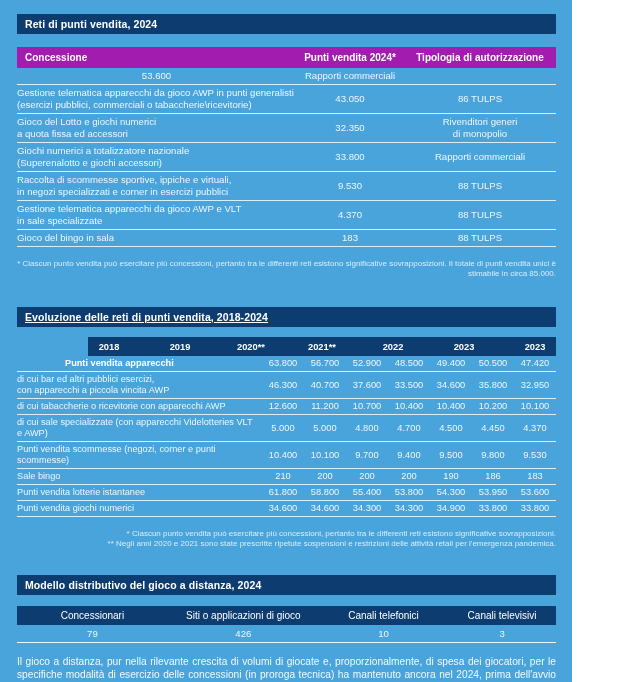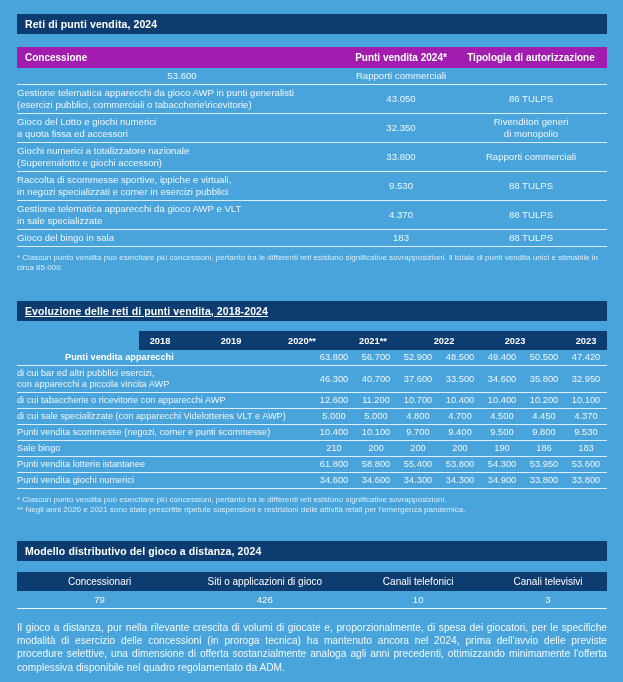--- a/index.html
+++ b/index.html
@@ -1,18 +1,18 @@
 <!DOCTYPE html>
 <html><head>
 <meta charset="utf-8">
 <style>
   html,body { margin:0; padding:0; }
   .page {
     position: relative;
-    width: 623px;
+    width: 572px;
     height: 682px;
     box-sizing: border-box;
     background: #49a4dc;
     padding: 14px 16px 0 17px;
     font-family: "Liberation Sans", sans-serif;
     color: #eef6fc;
     overflow: hidden;
   }
   
   .bar {
@@ -45,24 +45,25 @@
     align-items: center;
     border-bottom: 1px solid rgba(255,255,255,0.8);
     padding: 2px 0;
     font-size: 9.6px;
     line-height: 12px;
   }
   .t1-row .label { white-space: pre-line; }
   .t1-row .val, .t1-row .auth { text-align: center; white-space: pre-line; }
   
   .footnote {
-    margin-top: 6px;
+    margin-top: 12px;
     font-size: 8px;
     line-height: 10px;
     color: #d9edf9;
+    text-align: right;
   }
   .footnote div { margin: 0; }
   
   .bar2 { margin-top: 28px; text-decoration: underline; }
   .t2-yearbar {
     margin-top: 10px;
     display: flex;
     justify-content: flex-end;
   }
   .t2-yearbox {

